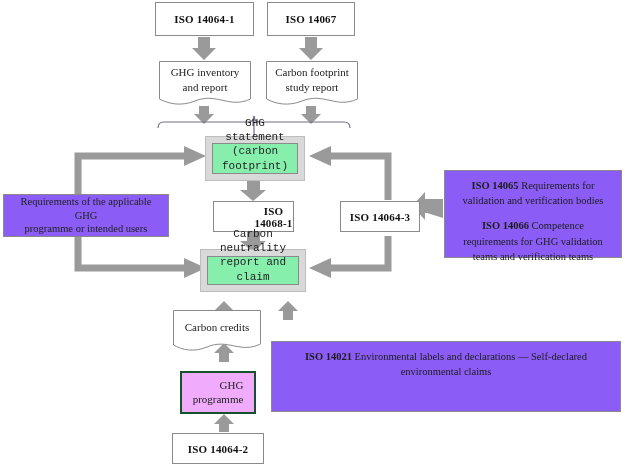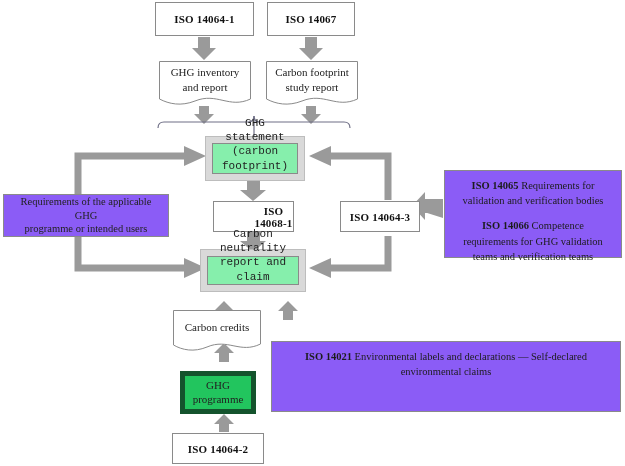--- a/index.html
+++ b/index.html
@@ -7,22 +7,22 @@
   #stage{position:relative;width:625px;height:466px;background:#ffffff;overflow:hidden;}
 
   
   .node{position:absolute;box-sizing:border-box;display:flex;align-items:center;justify-content:center;text-align:center;}
 
   .iso-box{
     border:1px solid #8a8a8a;background:#ffffff;
     font-weight:bold;font-size:11px;color:#111;letter-spacing:.2px;
   }
   .plain-box{
-    border:5px solid #14532d;background:#22c55e;
-    font-size:11px;color:#222;line-height:1.25;
+    border:2px solid #14532d;background:#f0abfc;
+    font-size:11px;color:#222;line-height:1.25;text-align:right;
   }
   .req-box{
     border:1px solid #8a8a8a;background:#8b5cf6;
     font-size:10.5px;color:#222;line-height:1.3;padding:0 6px;
   }
   
   .framed{
     background:#d9d9d9;border:1px solid #bdbdbd;padding:6px;
   }
   .framed .inner{

